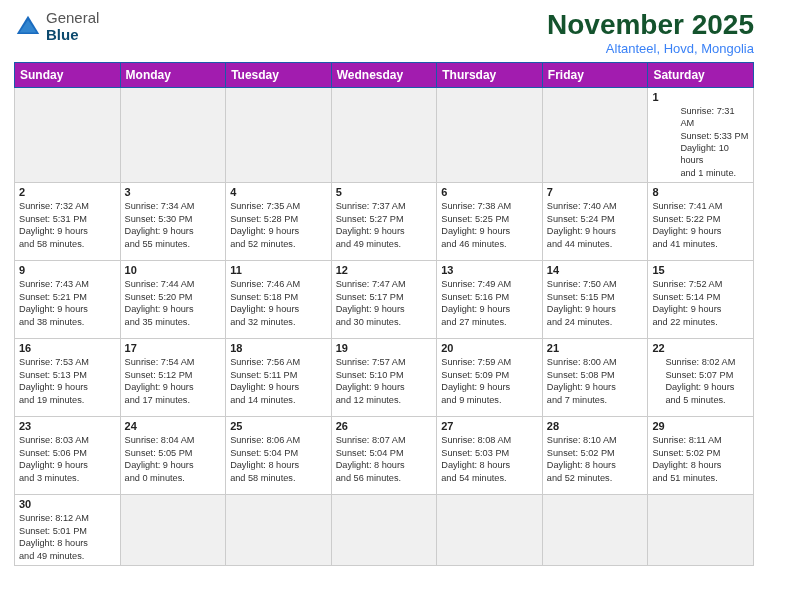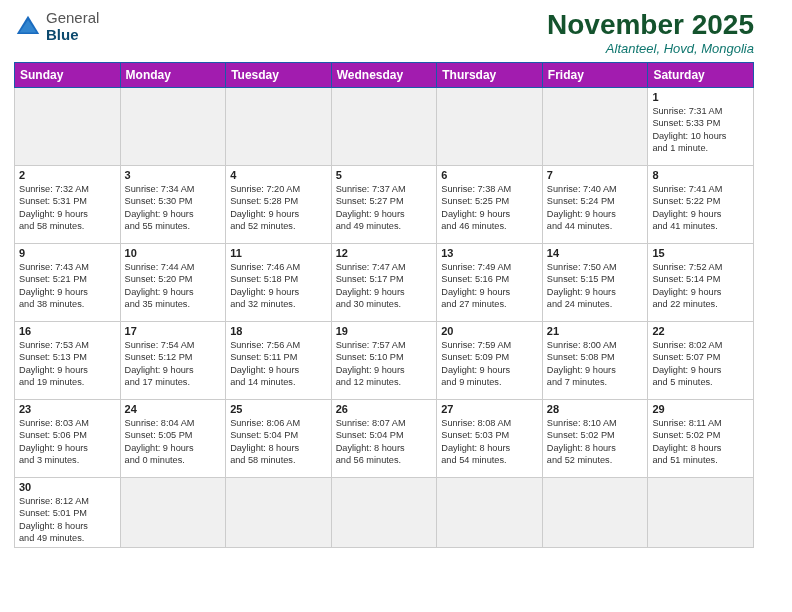--- a/index.html
+++ b/index.html
@@ -47,22 +47,21 @@
       text-align: right;
     }
     .month-title {
       font-size: 28px;
       font-weight: bold;
       color: #14532d;
       line-height: 1.1;
     }
     .subtitle {
       font-size: 13px;
-      color: #0f766e;
-      font-style: italic;
+      color: #3b82f6;
     }
     .calendar {
       width: 100%;
       border-collapse: collapse;
       table-layout: fixed;
     }
     .calendar thead tr th {
       background: #a21caf;
       color: #fff;
       font-size: 12px;
@@ -133,21 +132,21 @@
     <tbody>
     <tr>
           <td class="empty"></td>
           <td class="empty"></td>
           <td class="empty"></td>
           <td class="empty"></td>
           <td class="empty"></td>
           <td class="empty"></td>
           <td>
             <div class="day-number">1</div>
-            <div class="day-info" style="white-space: pre-line;">Sunrise: 7:31 AM
+            <div class="day-info" style="white-space: pre-line; margin-left: 28px;">Sunrise: 7:31 AM
 Sunset: 5:33 PM
 Daylight: 10 hours
 and 1 minute.</div>
           </td>
         </tr>
         <tr>
           <td>
             <div class="day-number">2</div>
             <div class="day-info" style="white-space: pre-line;">Sunrise: 7:32 AM
 Sunset: 5:31 PM
@@ -156,21 +155,21 @@
           </td>
           <td>
             <div class="day-number">3</div>
             <div class="day-info" style="white-space: pre-line;">Sunrise: 7:34 AM
 Sunset: 5:30 PM
 Daylight: 9 hours
 and 55 minutes.</div>
           </td>
           <td>
             <div class="day-number">4</div>
-            <div class="day-info" style="white-space: pre-line;">Sunrise: 7:20 AM
+            <div class="day-info" style="white-space: pre-line;">Sunrise: 7:35 AM
 Sunset: 5:28 PM
 Daylight: 9 hours
 and 52 minutes.</div>
           </td>
           <td>
             <div class="day-number">5</div>
             <div class="day-info" style="white-space: pre-line;">Sunrise: 7:37 AM
 Sunset: 5:27 PM
 Daylight: 9 hours
 and 49 minutes.</div>
@@ -286,21 +285,21 @@
           </td>
           <td>
             <div class="day-number">21</div>
             <div class="day-info" style="white-space: pre-line;">Sunrise: 8:00 AM
 Sunset: 5:08 PM
 Daylight: 9 hours
 and 7 minutes.</div>
           </td>
           <td>
             <div class="day-number">22</div>
-            <div class="day-info" style="white-space: pre-line;">Sunrise: 8:02 AM
+            <div class="day-info" style="white-space: pre-line; margin-left: 13px;">Sunrise: 8:02 AM
 Sunset: 5:07 PM
 Daylight: 9 hours
 and 5 minutes.</div>
           </td>
         </tr>
         <tr>
           <td>
             <div class="day-number">23</div>
             <div class="day-info" style="white-space: pre-line;">Sunrise: 8:03 AM
 Sunset: 5:06 PM

